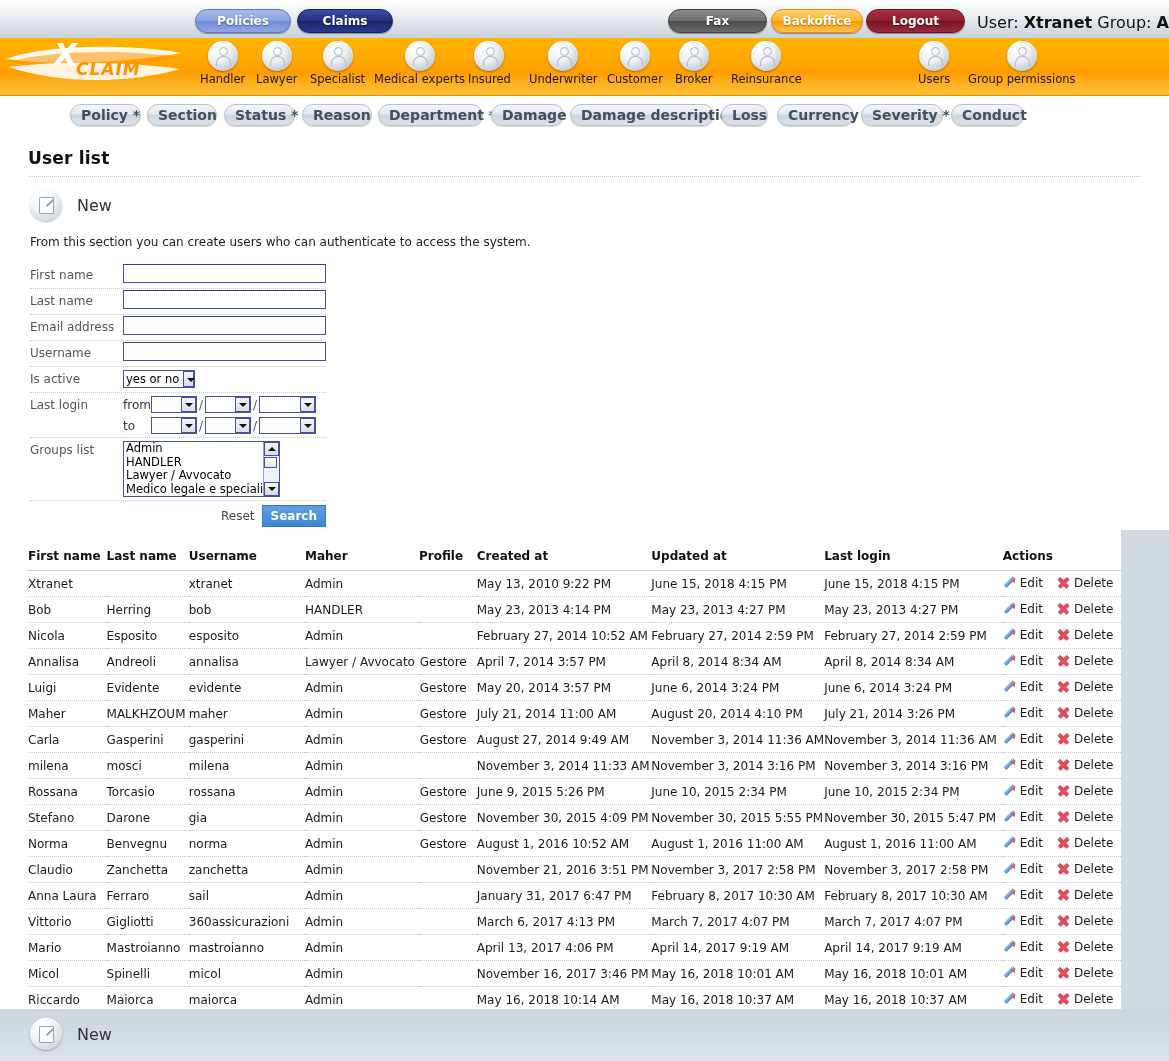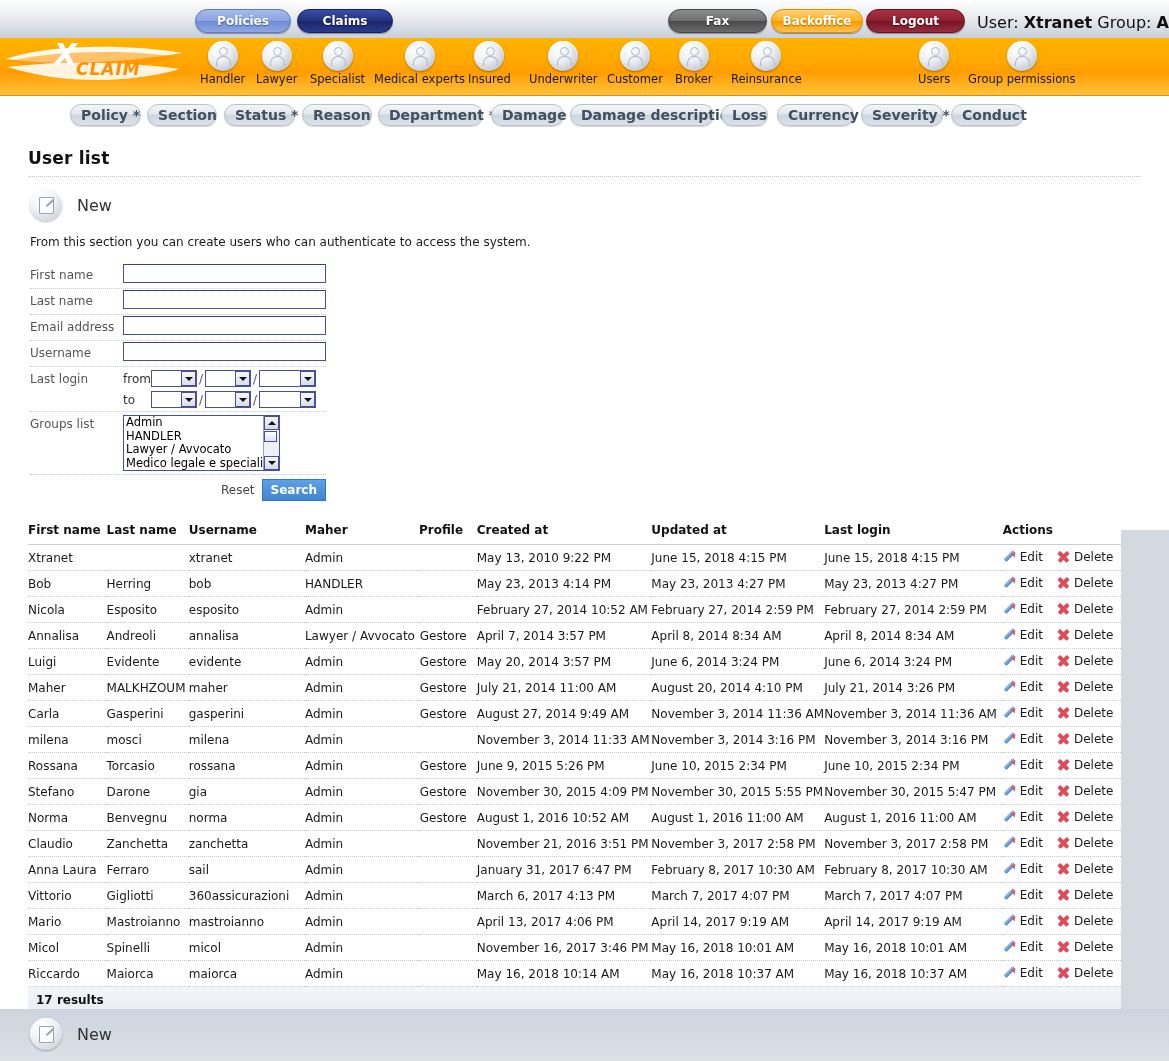--- a/index.html
+++ b/index.html
@@ -635,20 +635,27 @@
     <div class="frow">
       <div class="flabel">Email address</div>
       <input class="finput" type="text" value="" style="">
     </div>
 
     <div class="frow">
       <div class="flabel">Username</div>
       <input class="finput" type="text" value="" style="">
     </div>
 
+    <div class="frow">
+      <div class="flabel">Is active</div>
+      <div class="fselect sel-yesno">
+        <span class="txt">yes or no</span>
+        <span class="arrowbox"></span>
+      </div>
+    </div>
 
     <div class="frow">
       <div class="flabel">Last login</div>
       <div>
         <div class="dateline">
           <span class="dateword">from</span>
           <span class="datesel">
               <span class="arrowbox"></span>
             </span>
           <span class="slash">/</span>

